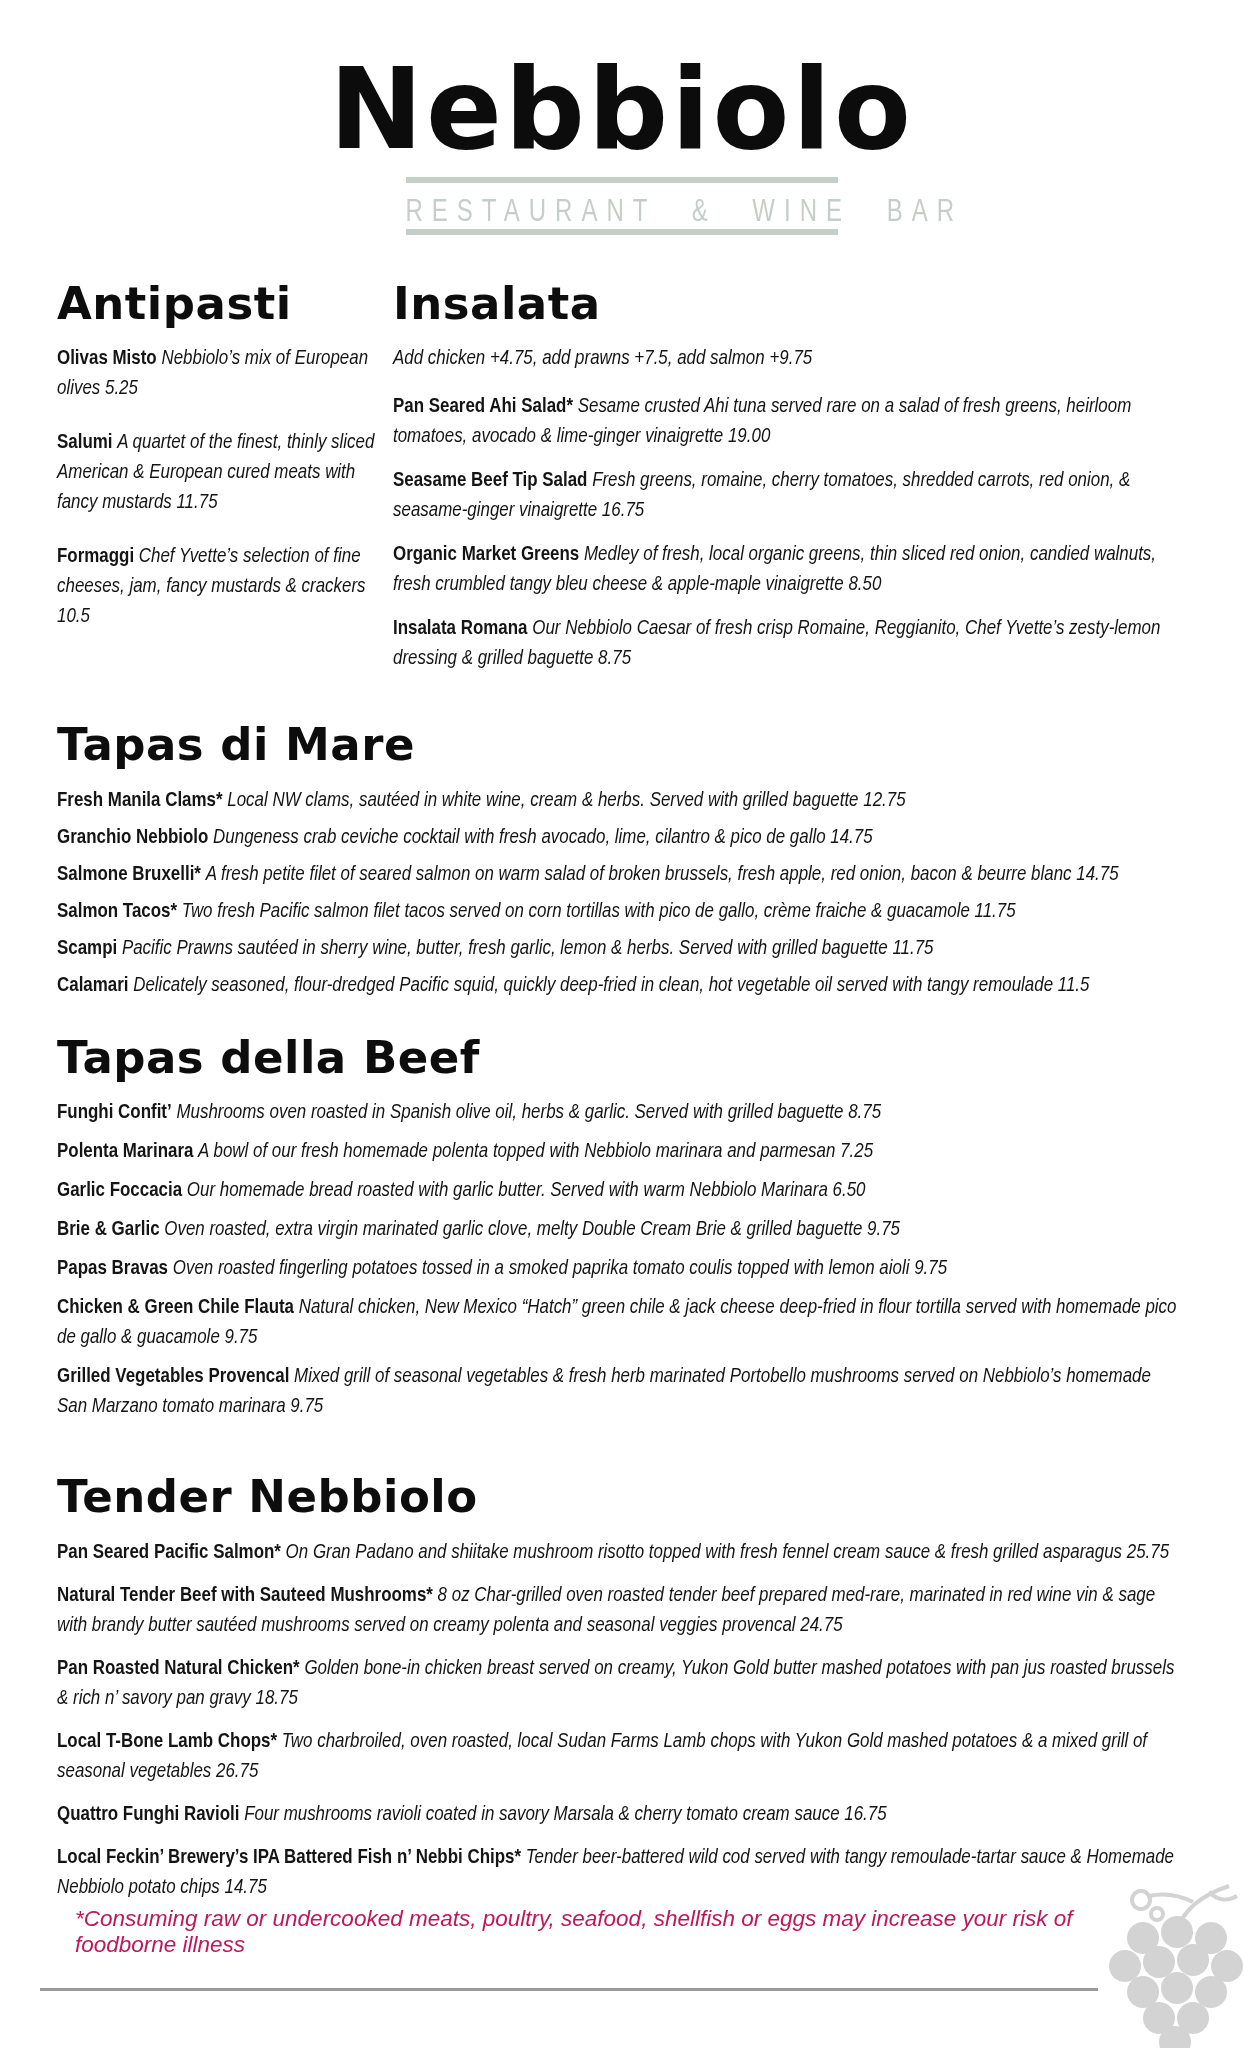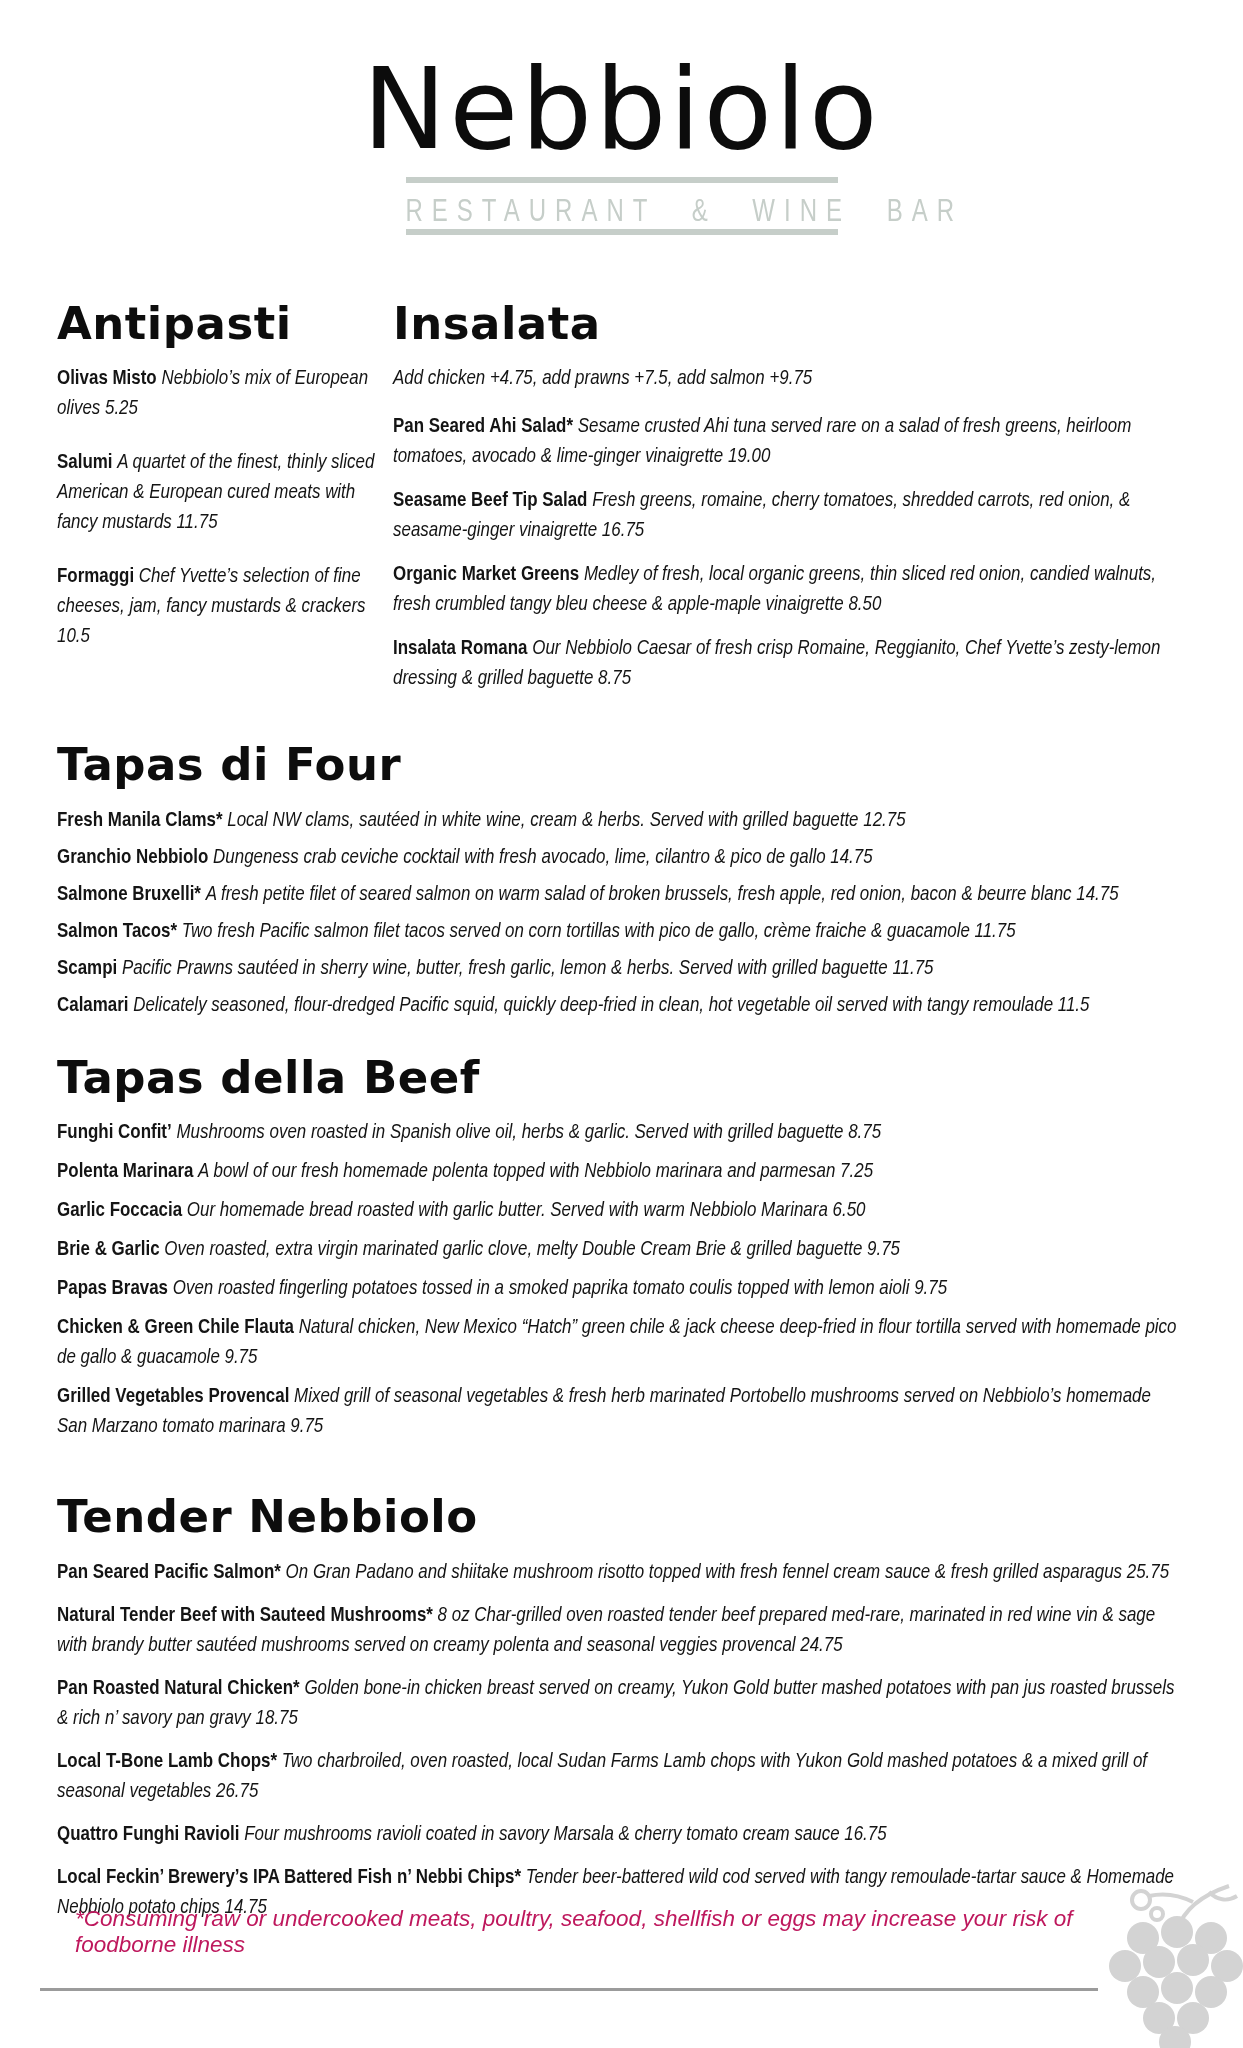--- a/index.html
+++ b/index.html
@@ -7,21 +7,21 @@
     width:1243px;height:2048px;position:relative;overflow:hidden;
     background:#ffffff;color:#141414;
     font-family:"Liberation Sans",sans-serif;
   }
   .page{padding:50px 57px 0 57px;}
 
   
   .header{text-align:center;}
   .logo{
     font-family:"DejaVu Sans",sans-serif;
-    font-size:112px;line-height:1.06;font-weight:400;
+    font-size:112px;line-height:1.06;font-weight:700;
     letter-spacing:3px;color:#0c0c0c;
   }
   .tagline-bar{
     width:432px;margin:8px auto 0;
     border-top:6px solid #c6cec9;border-bottom:6px solid #c6cec9;
     padding:14px 0 4px;
   }
   .tagline{
     display:block;text-align:center;color:#c6cec9;
     font-size:24px;font-weight:400;letter-spacing:9px;word-spacing:20px;
@@ -35,21 +35,21 @@
     font-size:45px;line-height:1.1;letter-spacing:0.5px;color:#0d0d0d;
   }
   
   .cond{transform:scaleX(0.806);transform-origin:0 0;width:124%;}
   .item{margin:0 0 10px 0;font-size:21px;line-height:30px;}
   .iname{font-weight:bold;font-style:normal;}
   .idesc{font-style:italic;}
   .note{font-style:italic;font-size:21px;line-height:30px;margin:0 0 18px 0;}
 
   
-  .cols{display:flex;margin-top:64px;}
+  .cols{display:flex;margin-top:44px;}
   .col-left{width:336px;flex:none;}
   .col-right{flex:1;min-width:0;}
   .col-left .item{margin-bottom:24px;}
   .col-right .item{margin-bottom:14px;}
 
   
   .sec{margin-top:34px;}
   .sec-mare .item{margin-bottom:7px;}
   .sec-terra .item{margin-bottom:9px;}
   .sec-entrata{margin-top:52px;}
@@ -115,21 +115,21 @@
         </p>
         <p class="item">
           <span class="iname">Insalata Romana</span>
           <span class="idesc">Our Nebbiolo Caesar of fresh crisp Romaine, Reggianito, Chef Yvette’s zesty-lemon dressing &amp; grilled baguette 8.75</span>
         </p>
       </div>
     </div>
   </div>
 
   <div class="sec sec-mare">
-    <h2 class="stitle">Tapas di Four</h2>
+    <h2 class="stitle">Tapas di Mare</h2>
     <div class="cond">
       <p class="item">
         <span class="iname">Fresh Manila Clams*</span>
         <span class="idesc">Local NW clams, sautéed in white wine, cream &amp; herbs. Served with grilled baguette 12.75</span>
       </p>
       <p class="item">
         <span class="iname">Granchio Nebbiolo</span>
         <span class="idesc">Dungeness crab ceviche cocktail with fresh avocado, lime, cilantro &amp; pico de gallo 14.75</span>
       </p>
       <p class="item">

